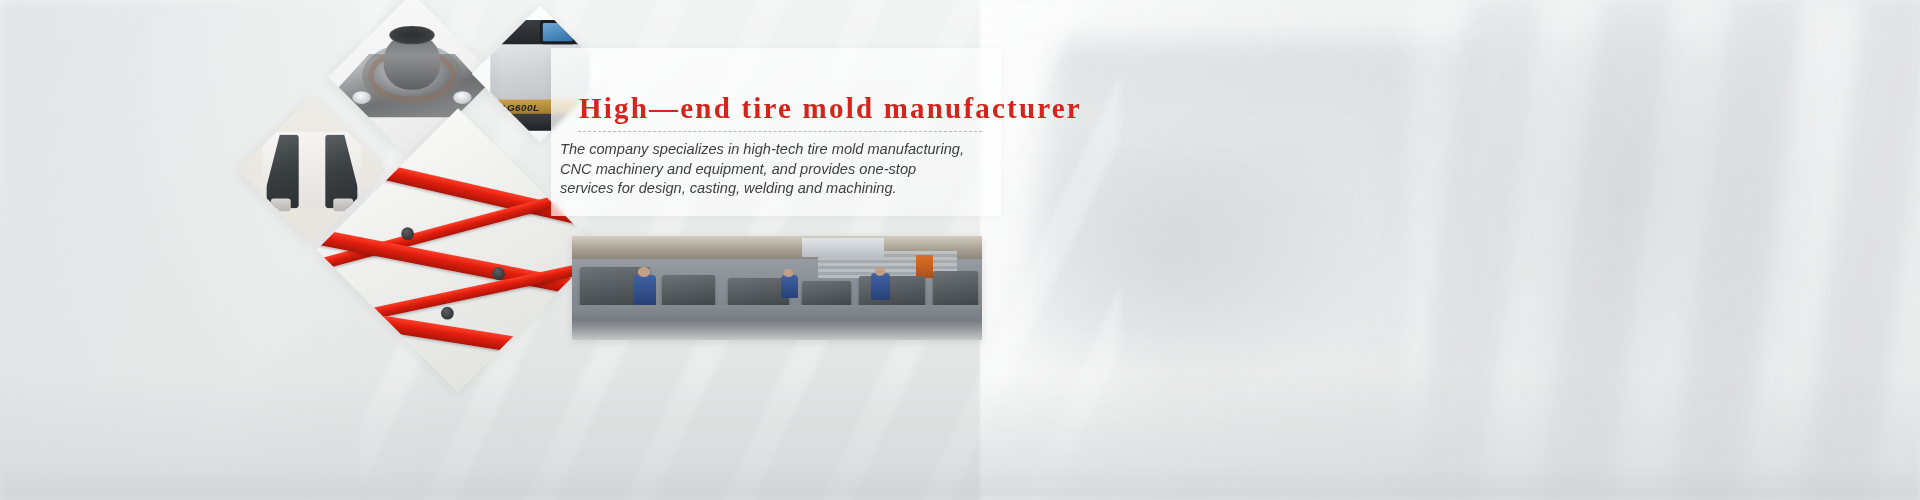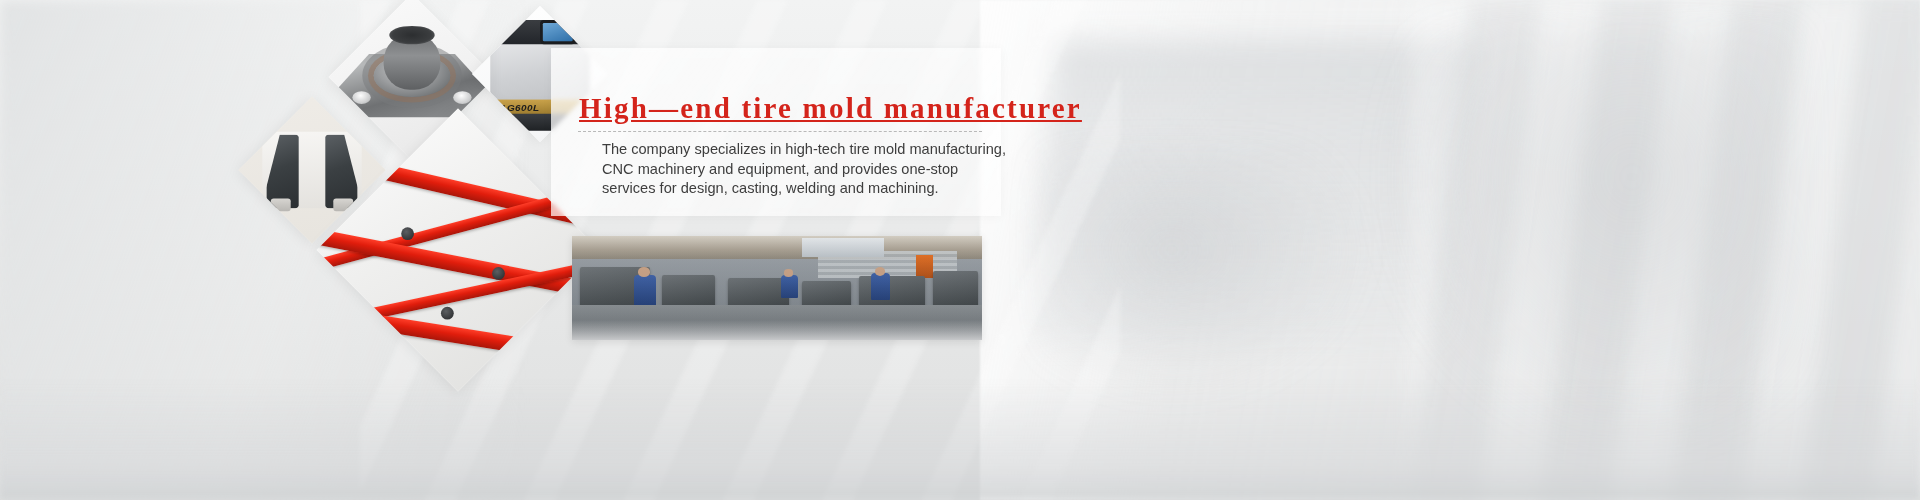--- a/index.html
+++ b/index.html
@@ -196,32 +196,32 @@
     box-shadow:0 1px 10px rgba(0,0,0,.04);
   }
   .headline{
     position:absolute; left:579px; top:92px;
     font-family:"Liberation Serif", serif;
     font-weight:bold;
     font-size:29px;
     color:#d4241b;
     letter-spacing:2.2px;
     white-space:nowrap;
-    text-decoration:underline;
   }
   .divider{
     position:absolute; left:578px; top:131px; width:404px; height:0;
     border-top:1px dashed #b9b9b9;
   }
   .body-text{
-    position:absolute; left:602px; top:140px; width:412px;
+    position:absolute; left:560px; top:140px; width:412px;
     font-family:"Liberation Sans", sans-serif;
     font-size:14.6px;
     line-height:19.5px;
     color:#3e3e3e;
+    font-style:italic;
   }
 
   
   .photo{
     position:absolute; left:572px; top:236px; width:410px; height:104px;
     overflow:hidden;
     background:linear-gradient(180deg,#9aa0a6 0%,#7d858c 100%);
     box-shadow:0 2px 8px rgba(0,0,0,.10);
   }
   .photo .ceiling{

